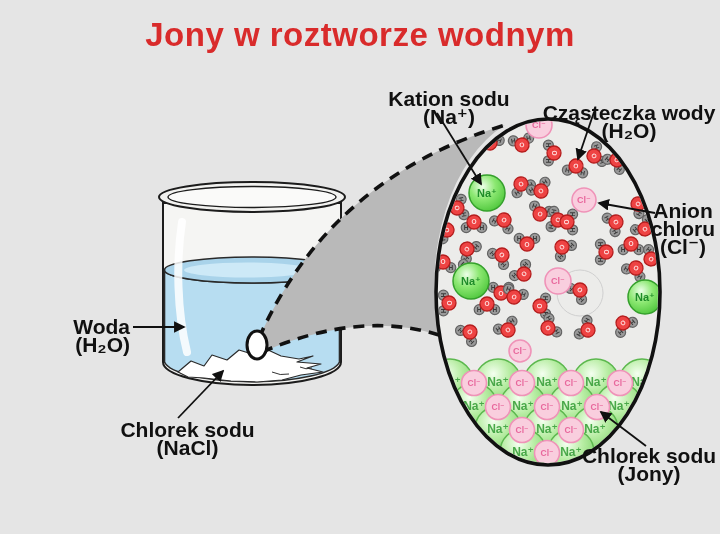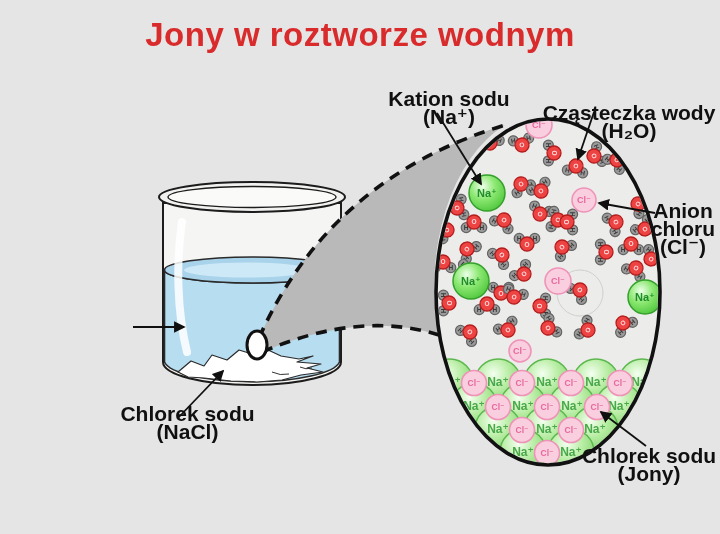--- a/index.html
+++ b/index.html
@@ -468,18 +468,19 @@
     </g>
   </svg>
 
   <div class="lbl center" style="left:368px;top:90px;width:162px;">Kation sodu (Na⁺)</div>
   <div class="lbl center" style="left:538px;top:104px;width:182px;">Cząsteczka wody (H₂O)</div>
   <div class="lbl center" style="left:648px;top:202px;width:70px;text-align:center;">
     <div>Anion</div>
     <div>chloru</div>
     <div>(Cl⁻)</div>
   </div>
-  <div class="lbl center" style="left:95px;top:405px;width:185px;">Chlorek sodu (NaCl)</div>
+  <div class="lbl right" style="left:20px;top:318px;width:110px;">Woda (H₂O)</div>
+  <div class="lbl center" style="left:95px;top:421px;width:185px;">Chlorek sodu (NaCl)</div>
   <div class="lbl center" style="left:578px;top:447px;width:142px;">
     <div>Chlorek sodu</div>
     <div>(Jony)</div>
   </div>
 </div>
 
 </body></html>

